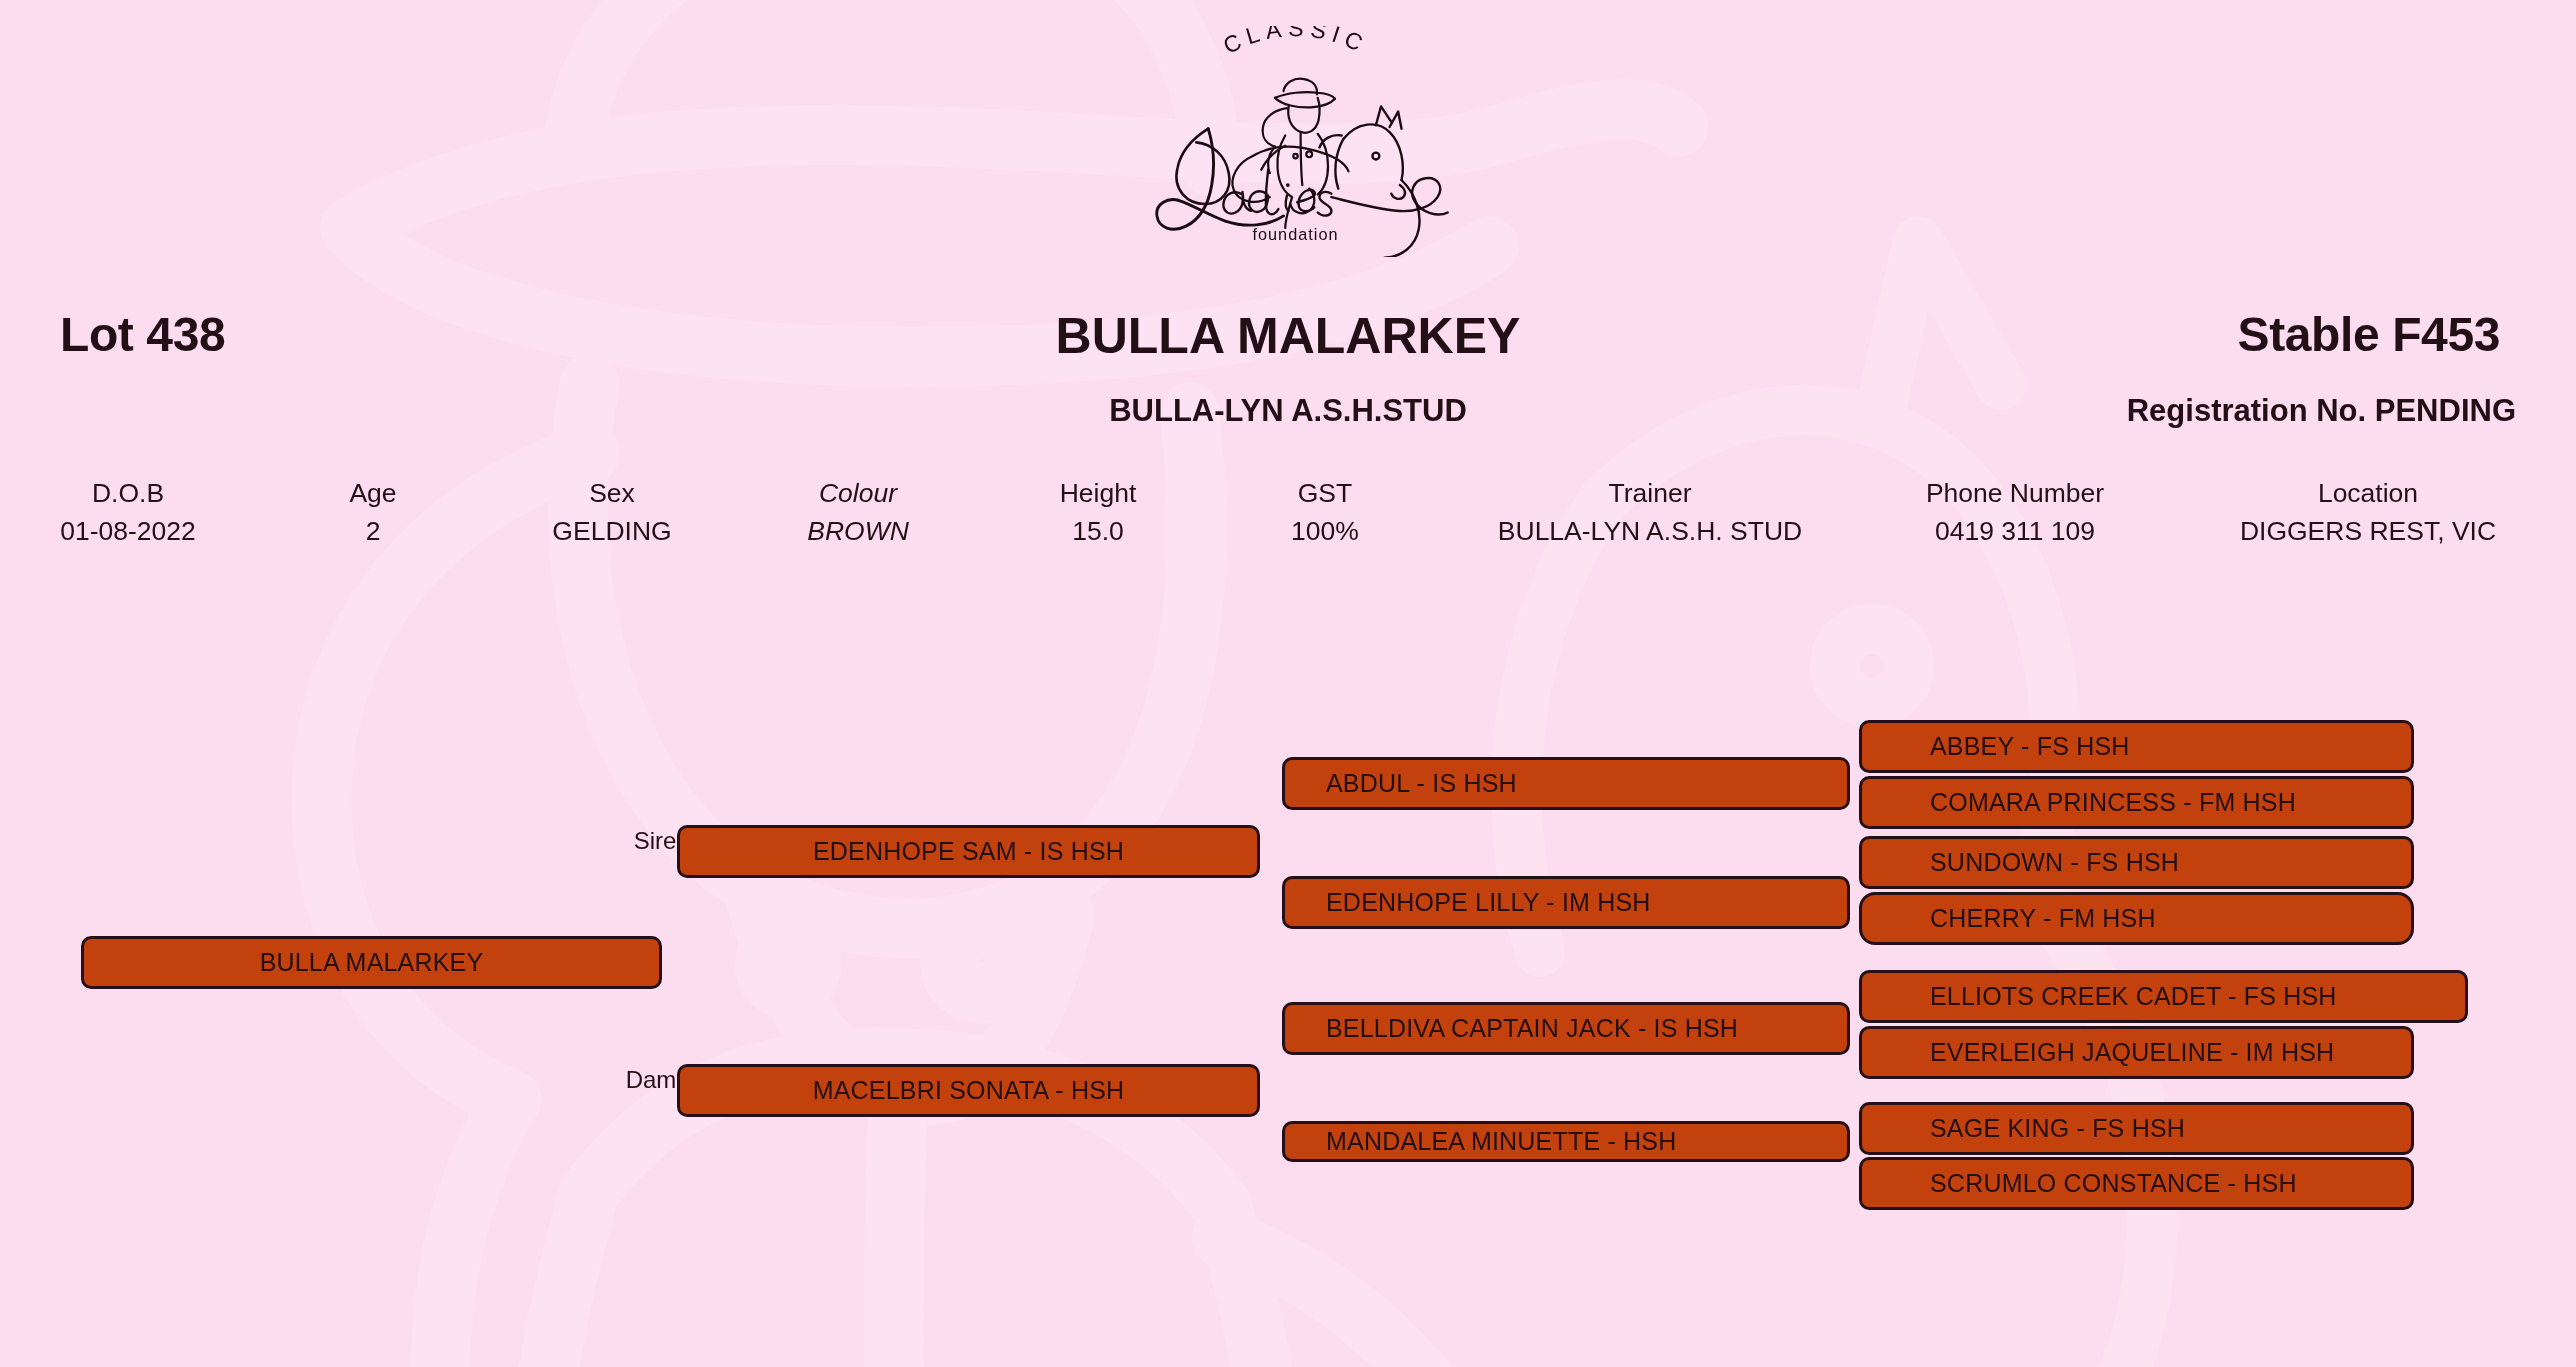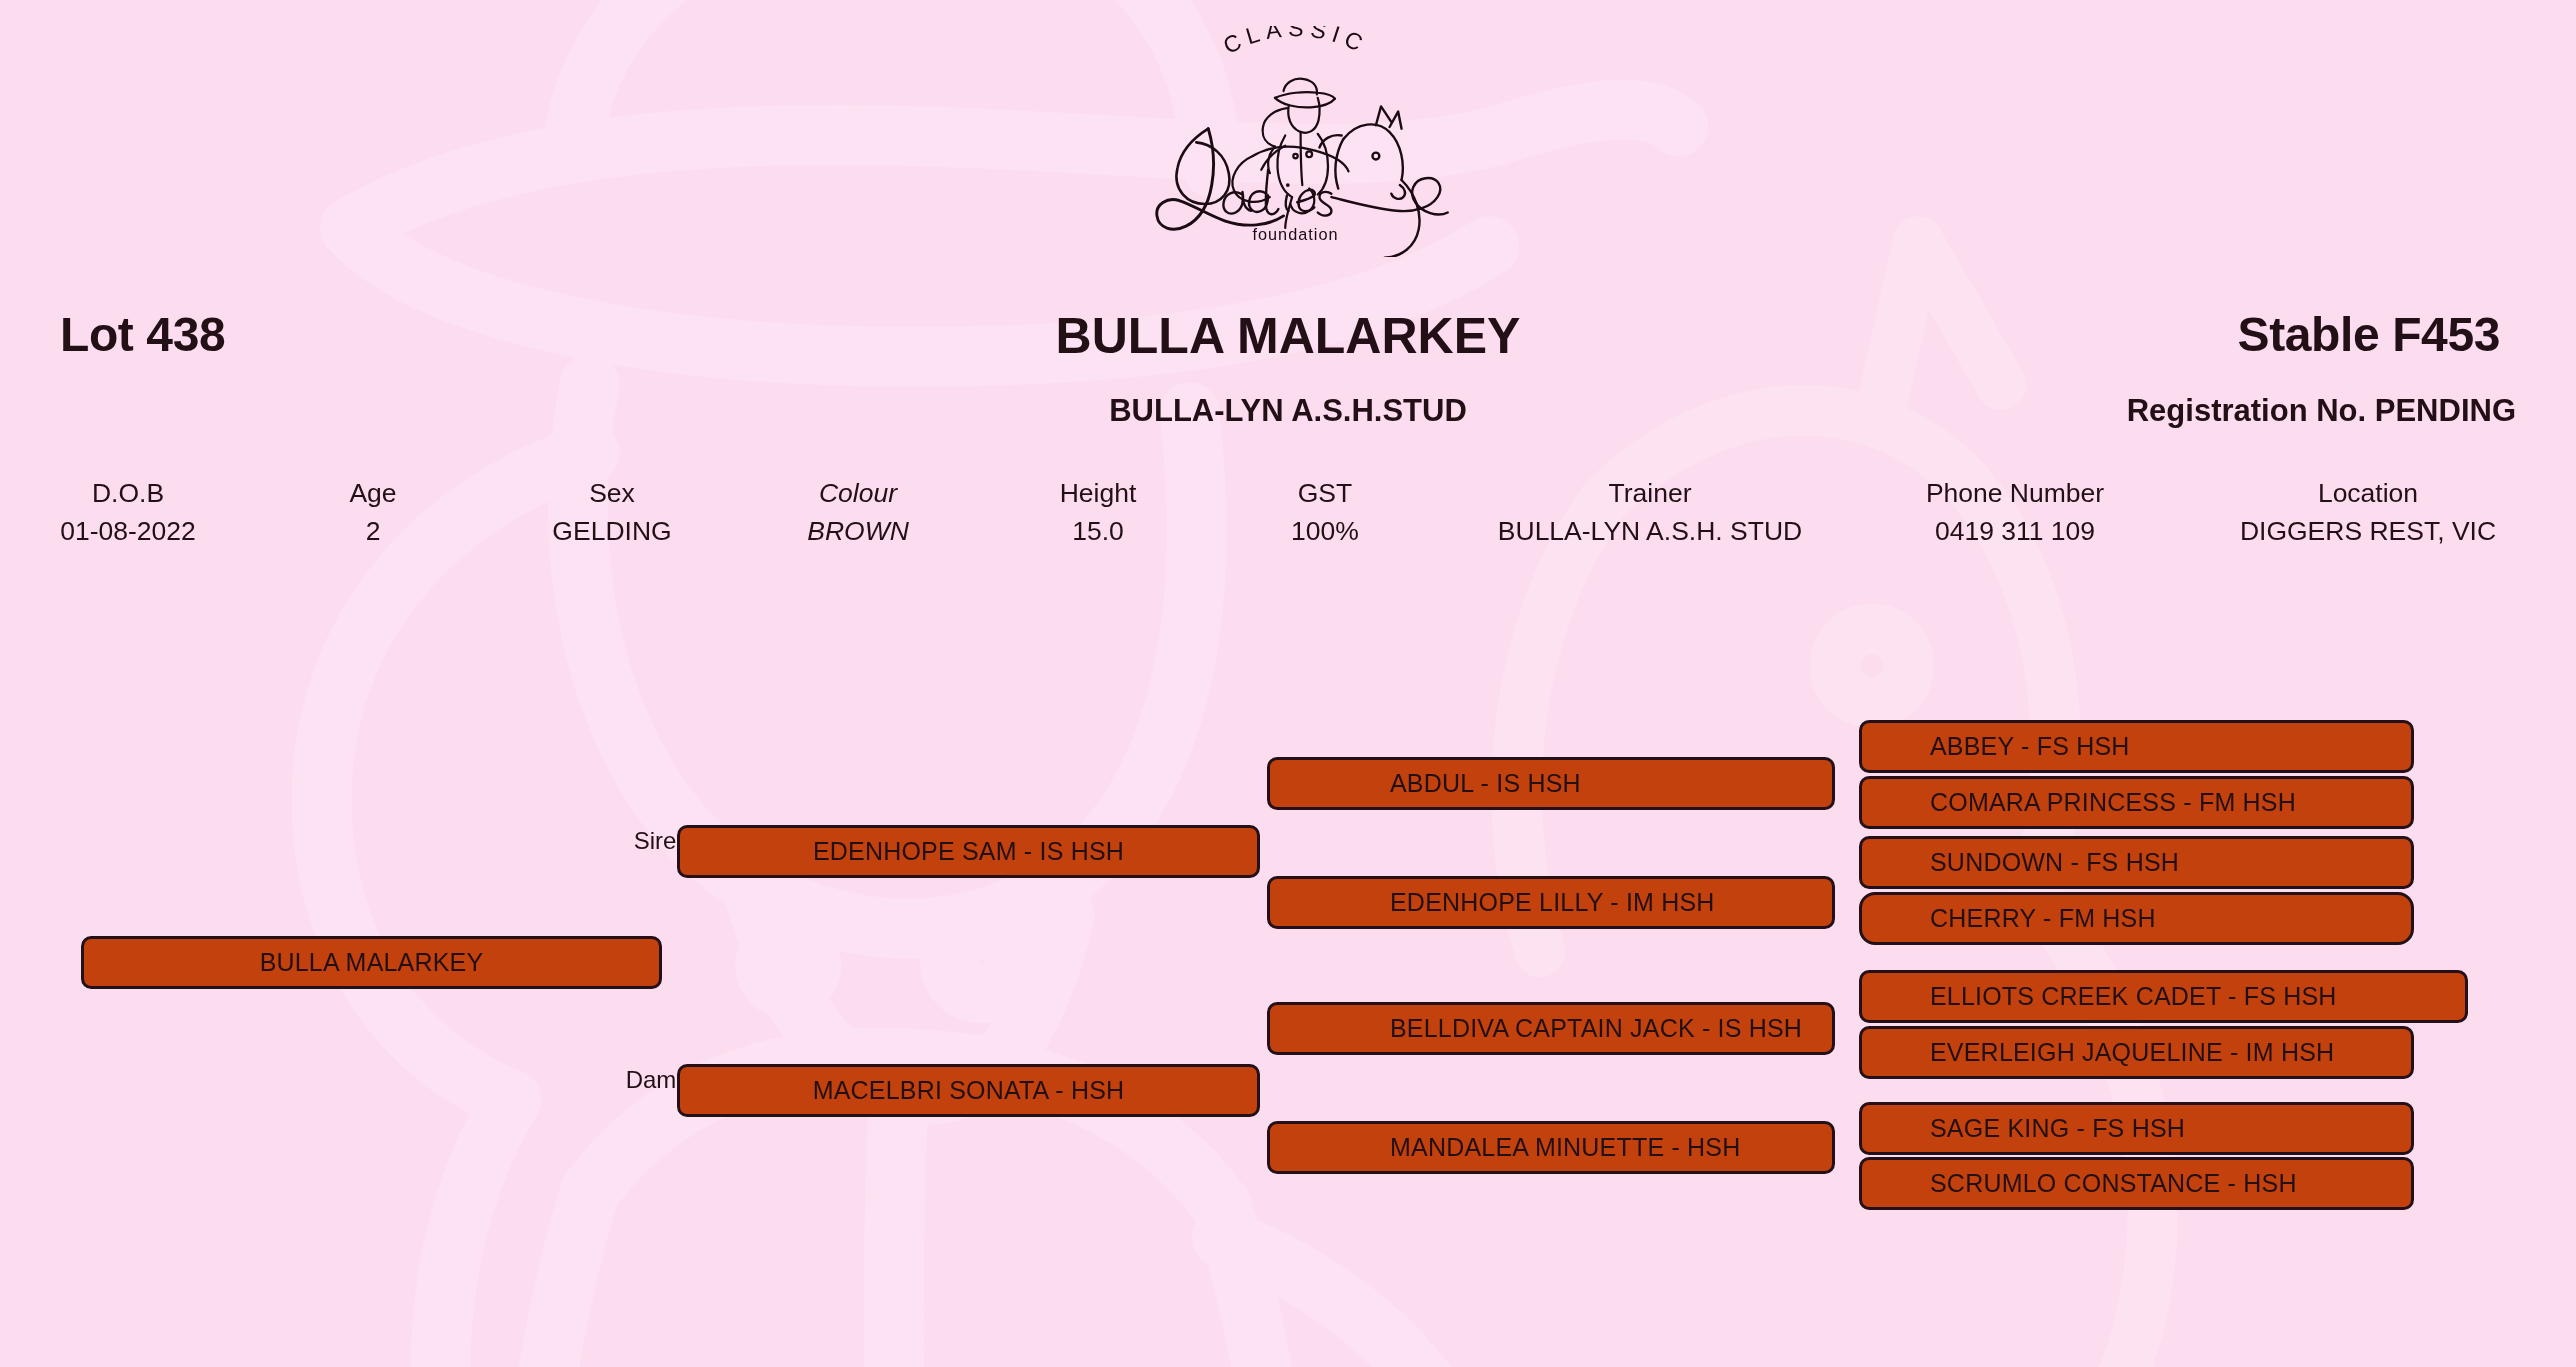--- a/index.html
+++ b/index.html
@@ -96,21 +96,21 @@
     border: 3.4px solid #241018;
     border-radius: 10.2px;
     display: flex;
     align-items: center;
     font-size: 25px;
     letter-spacing: 0.2px;
     white-space: nowrap;
     overflow: hidden;
   }
   .ped-box.center { justify-content: center; }
-  .ped-box.left   { justify-content: flex-start; padding-left: 120px; }
+  .ped-box.left   { justify-content: flex-start; padding-left: 41px; margin-left: 15px; }
   .ped-box.left2  { justify-content: flex-start; padding-left: 68px; }
   .ped-label {
     position: absolute;
     font-size: 24px;
     text-align: right;
     white-space: nowrap;
     transform: translateY(-50%);
   }
 </style>
 </head>
@@ -280,21 +280,21 @@
 
   <div id="pedigree">
     <div class="ped-label" style="left:598px; width:85px; top:841px;">Sire:</div>
     <div class="ped-label" style="left:598px; width:85px; top:1080px;">Dam:</div>
   <div class="ped-box center" style="left: 81px; top: 936px; width: 581px; height: 53px;">BULLA MALARKEY</div>
       <div class="ped-box center" style="left: 677px; top: 825px; width: 583px; height: 53px;">EDENHOPE SAM - IS HSH</div>
       <div class="ped-box center" style="left: 677px; top: 1064px; width: 583px; height: 53px;">MACELBRI SONATA - HSH</div>
       <div class="ped-box left" style="left: 1267px; top: 757px; width: 568px; height: 53px;">ABDUL - IS HSH</div>
       <div class="ped-box left" style="left: 1267px; top: 876px; width: 568px; height: 53px;">EDENHOPE LILLY - IM HSH</div>
       <div class="ped-box left" style="left: 1267px; top: 1002px; width: 568px; height: 53px;">BELLDIVA CAPTAIN JACK - IS HSH</div>
-      <div class="ped-box left" style="left: 1267px; top: 1121px; width: 568px; height: 53px;">MANDALEA MINUETTE - HSH</div>
+      <div class="ped-box left" style="left: 1267px; top: 1121px; width: 568px; height: 41px;">MANDALEA MINUETTE - HSH</div>
       <div class="ped-box left2" style="left: 1859px; top: 720px; width: 555px; height: 53px;">ABBEY - FS HSH</div>
       <div class="ped-box left2" style="left: 1859px; top: 776px; width: 555px; height: 53px;">COMARA PRINCESS - FM HSH</div>
       <div class="ped-box left2" style="left: 1859px; top: 836px; width: 555px; height: 53px;">SUNDOWN - FS HSH</div>
       <div class="ped-box left2" style="left: 1859px; top: 892px; width: 555px; height: 53px; border-radius: 16px;">CHERRY - FM HSH</div>
       <div class="ped-box left2" style="left: 1859px; top: 970px; width: 609px; height: 53px;">ELLIOTS CREEK CADET - FS HSH</div>
       <div class="ped-box left2" style="left: 1859px; top: 1026px; width: 555px; height: 53px;">EVERLEIGH JAQUELINE - IM HSH</div>
       <div class="ped-box left2" style="left: 1859px; top: 1102px; width: 555px; height: 53px;">SAGE KING - FS HSH</div>
       <div class="ped-box left2" style="left: 1859px; top: 1157px; width: 555px; height: 53px;">SCRUMLO CONSTANCE - HSH</div>
     </div>
 

